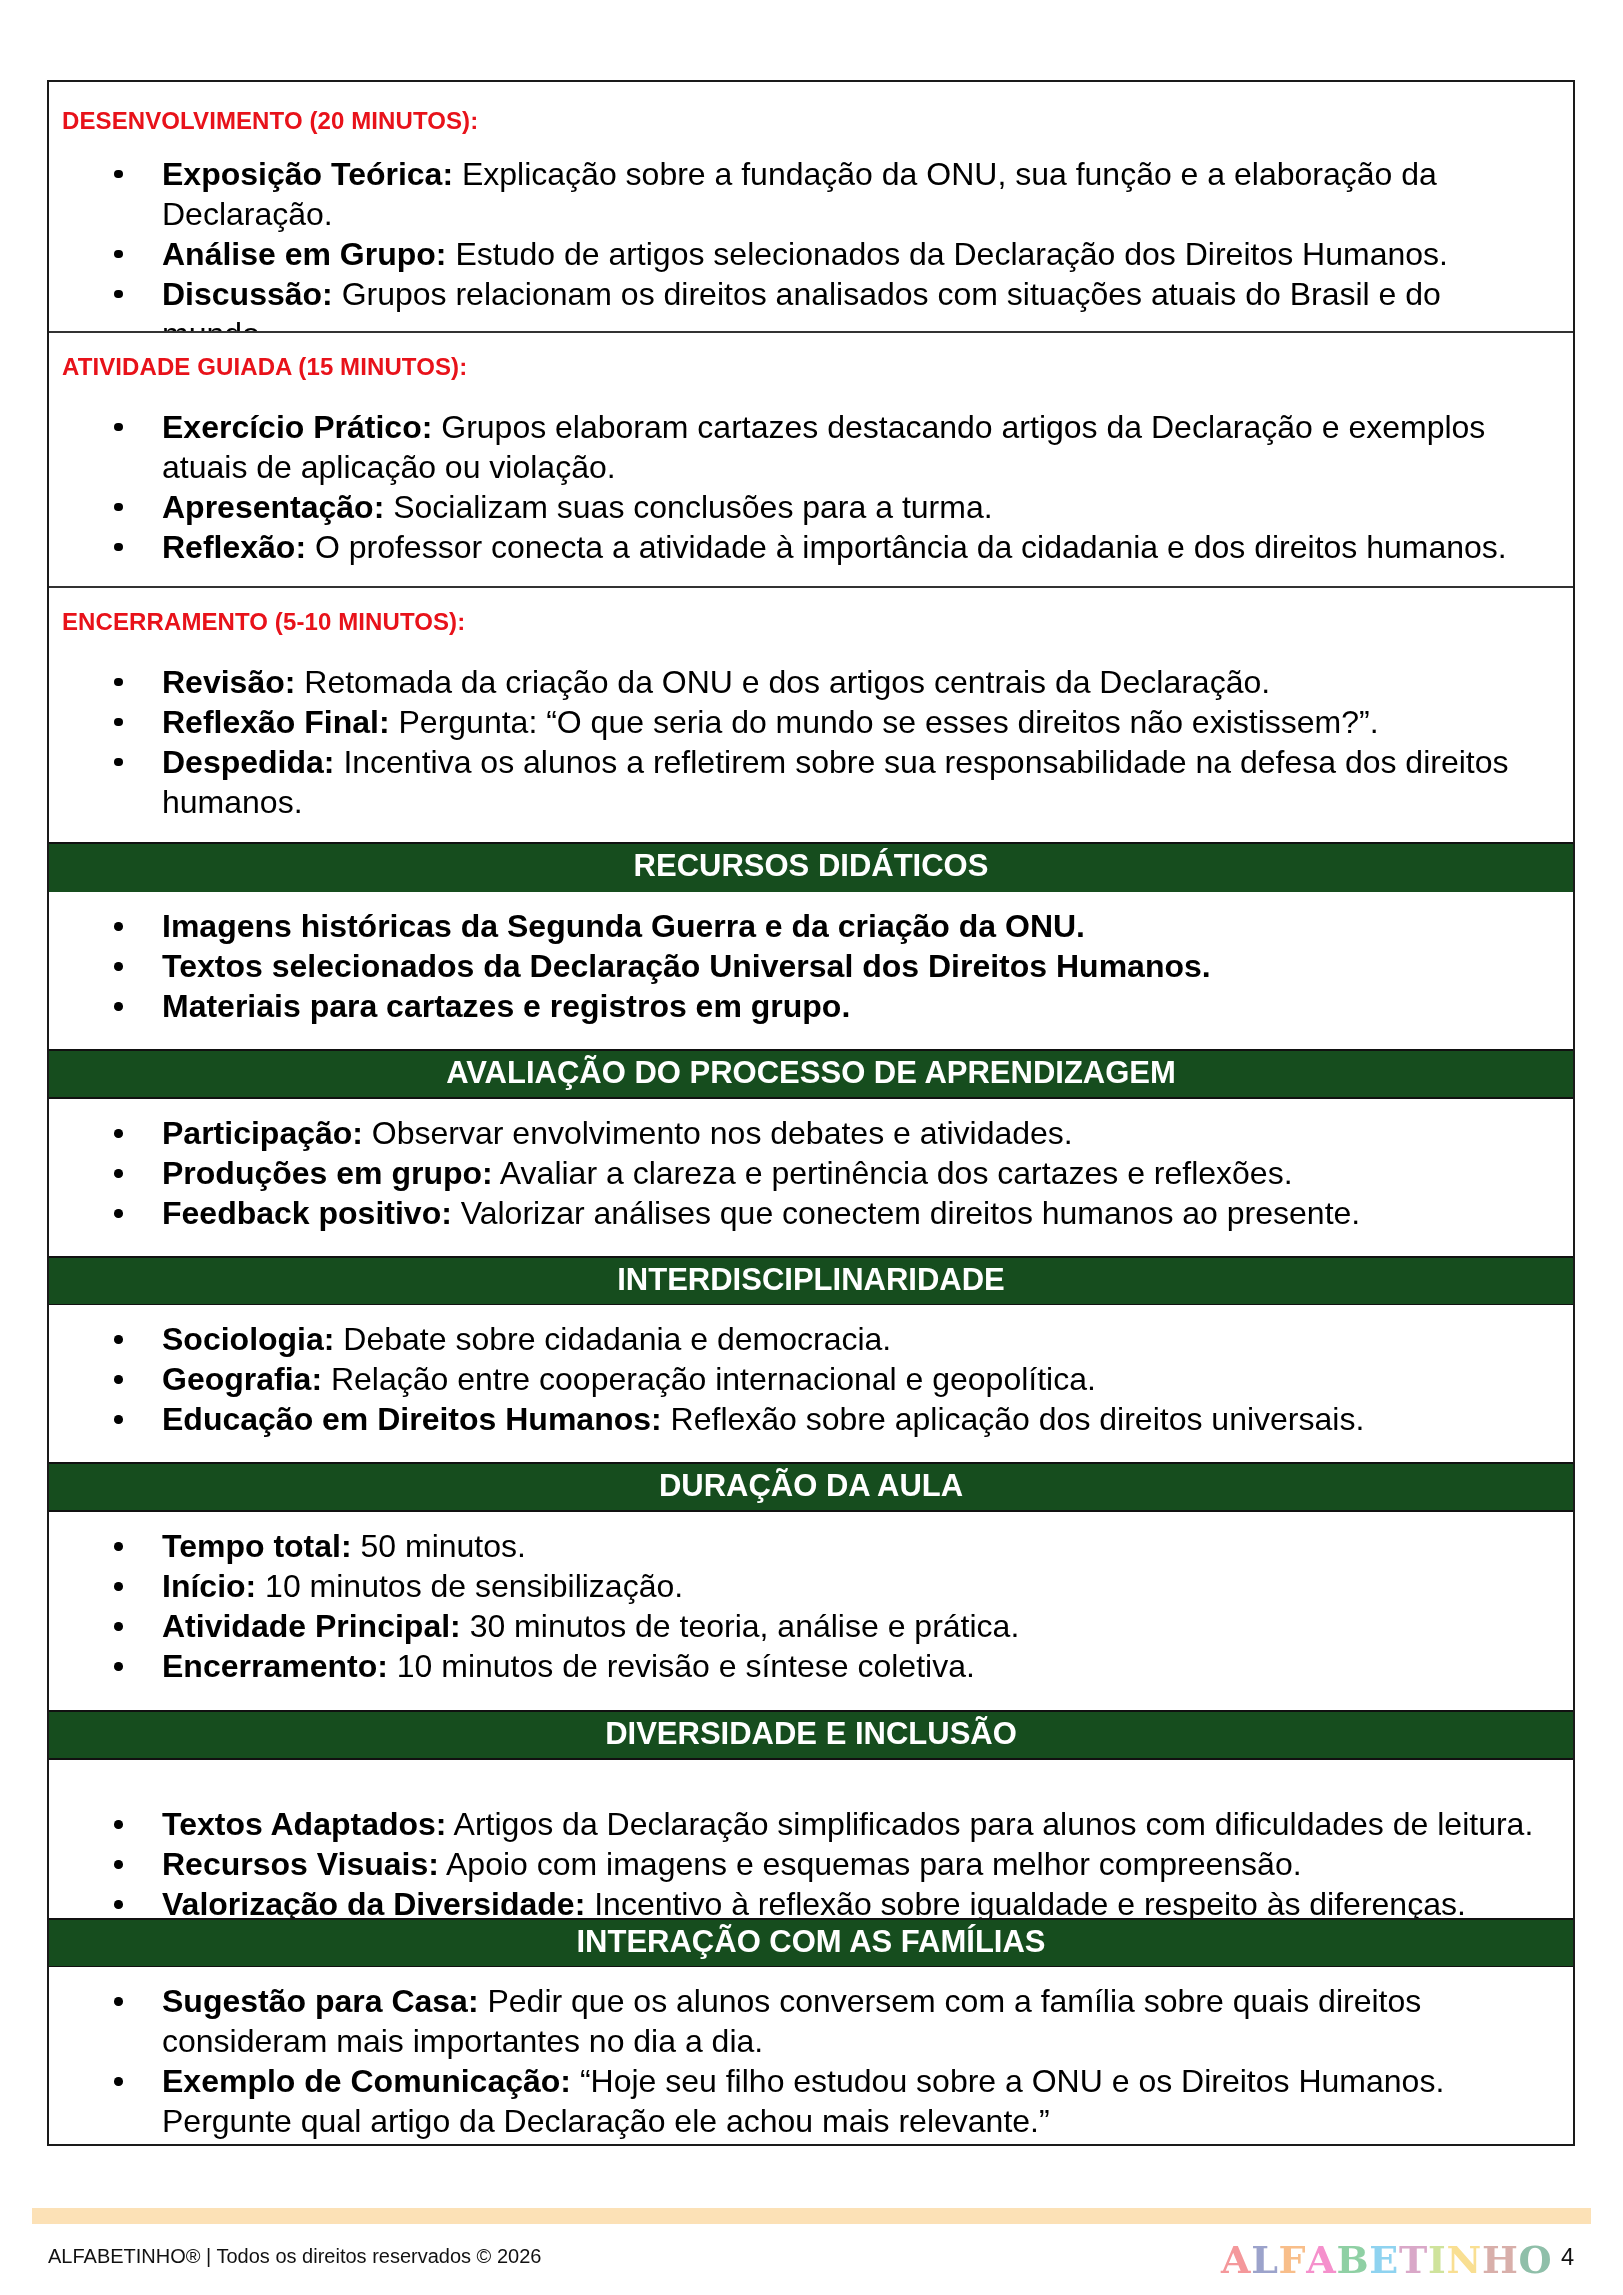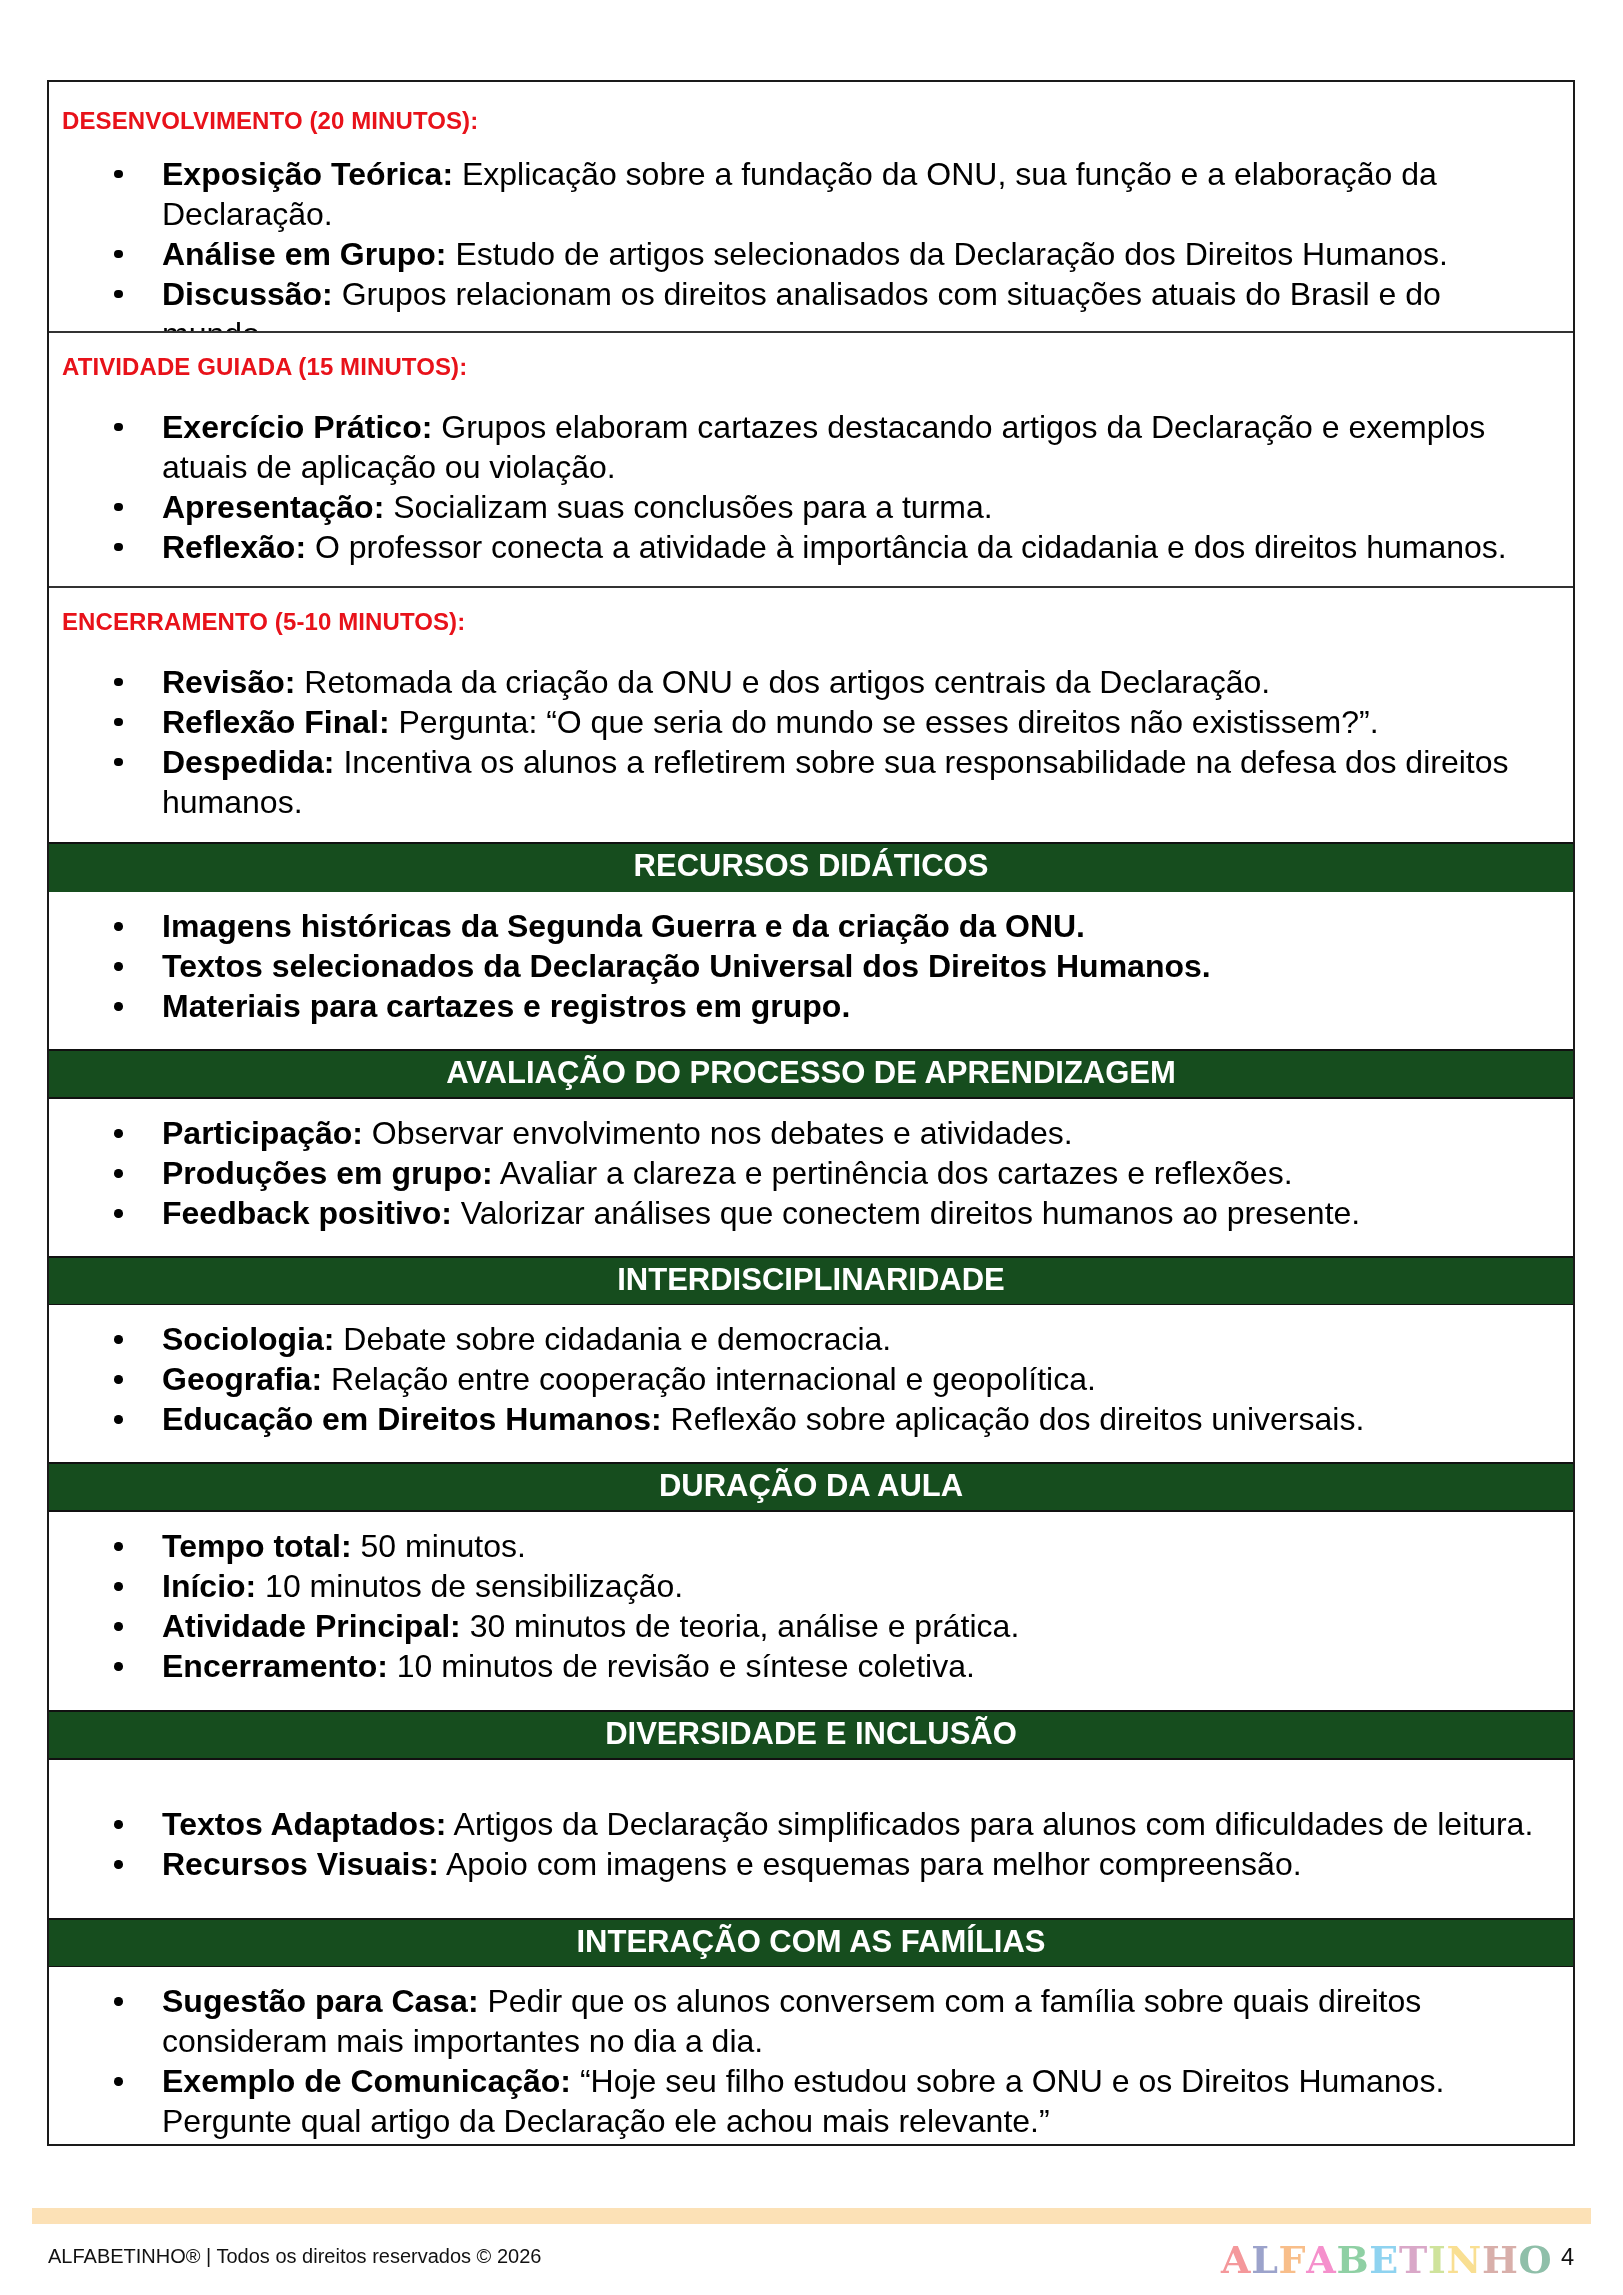--- a/index.html
+++ b/index.html
@@ -105,20 +105,21 @@
       <li><span class="dot"></span><b>Atividade Principal:</b><span> 30 minutos de teoria, análise e prática.</span></li>
       <li><span class="dot"></span><b>Encerramento:</b><span> 10 minutos de revisão e síntese coletiva.</span></li>
     </ul>
   </div>
 
   <div class="row banner" style="top:1628px; height:50px;">DIVERSIDADE E INCLUSÃO</div>
   <div class="row plain" style="top:1662px; height:150px;margin-top:46px;">
     <ul class="items" style="top:14.4px;">
       <li><span class="dot"></span><b>Textos Adaptados:</b><span> Artigos da Declaração simplificados para alunos com dificuldades de leitura.</span></li>
       <li><span class="dot"></span><b>Recursos Visuais:</b><span> Apoio com imagens e esquemas para melhor compreensão.</span></li>
+      <li><span class="dot"></span><b>Valorização da Diversidade:</b><span> Incentivo à reflexão sobre igualdade e respeito às diferenças.</span></li>
     </ul>
   </div>
 
   <div class="row banner" style="top:1836px; height:50px;">INTERAÇÃO COM AS FAMÍLIAS</div>
   <div class="row plain" style="top:1885px; height:177px;">
     <ul class="items" style="top:14.4px;">
       <li><span class="dot"></span><b>Sugestão para Casa:</b><span> Pedir que os alunos conversem com a família sobre quais direitos consideram mais importantes no dia a dia.</span></li>
       <li><span class="dot"></span><b>Exemplo de Comunicação:</b><span> “Hoje seu filho estudou sobre a ONU e os Direitos Humanos. Pergunte qual artigo da Declaração ele achou mais relevante.”</span></li>
     </ul>
   </div>

